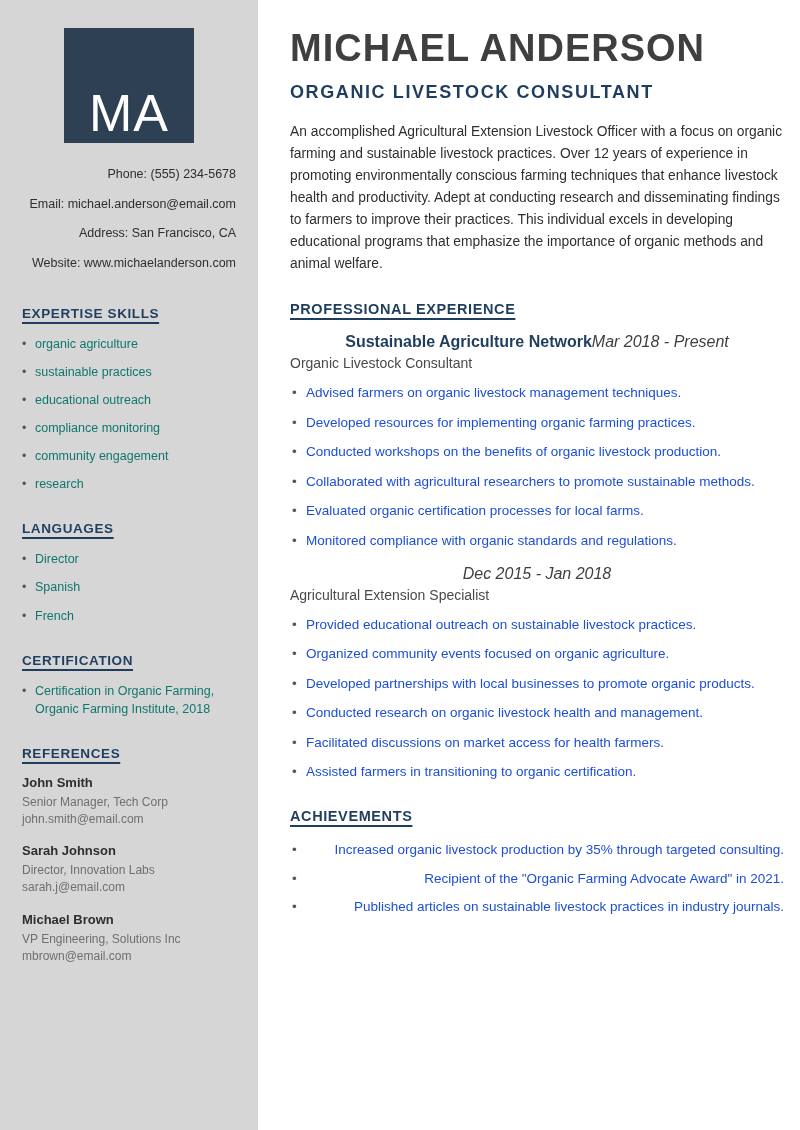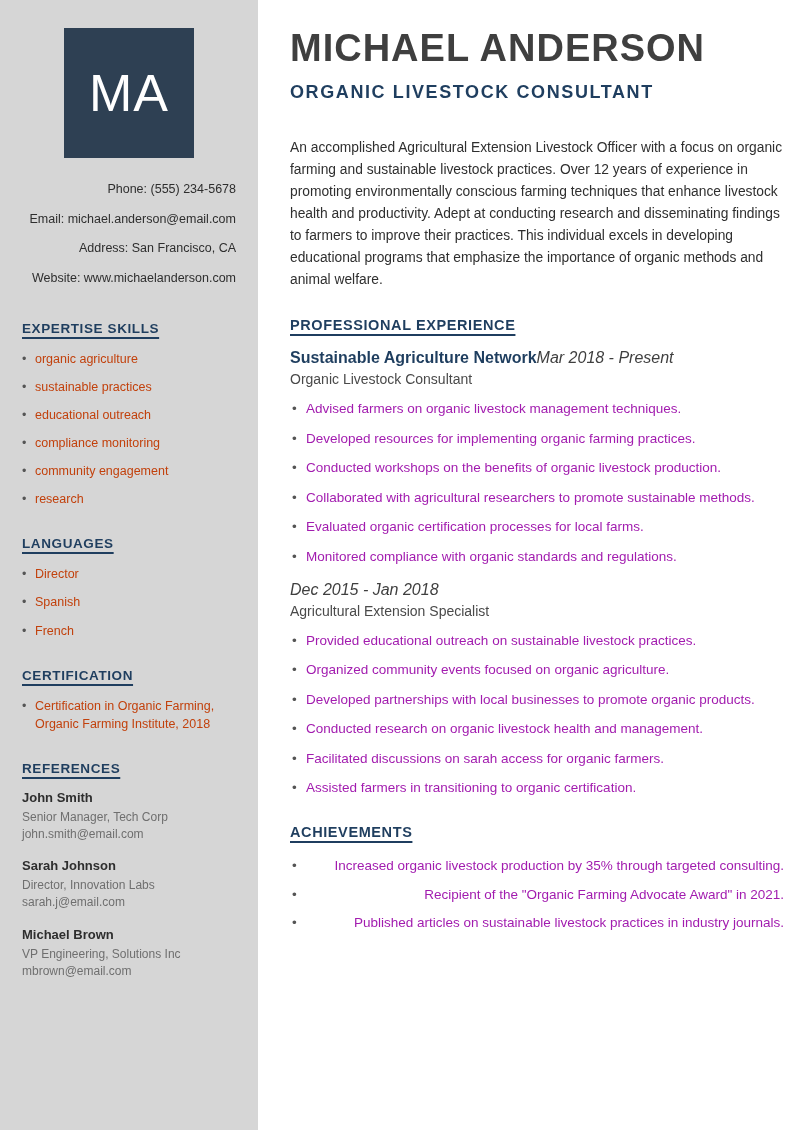--- a/index.html
+++ b/index.html
@@ -13,80 +13,80 @@
   .page { display: flex; width: 800px; height: 1130px; }
 
   
   .sidebar {
     width: 258px; height: 100%;
     background: var(--sidebar_bg, #d6d6d6);
     padding: 28px 22px 20px 22px;
     flex-shrink: 0;
   }
   .avatar {
-    width: 130px; height: 130px;
+    width: 130px; height: 115px;
     background: var(--avatar_bg, #2e4053);
     margin: 0 auto 24px auto;
-    display: flex; align-items: center; justify-content: center;
+    display: flex; align-items: flex-end; justify-content: center;
   }
   .avatar .monogram {
     color: #ffffff; font-size: 52px; font-weight: 400; letter-spacing: 1px;
   }
   .contact { margin-bottom: 34px; }
   .contact div {
     font-size: 12.5px; color: #2e2e2e; margin-bottom: 14px; line-height: 1.25;
     word-wrap: break-word;
     text-align: right;
   }
   .side-section { margin-bottom: 28px; }
   .side-heading {
     font-size: 13.5px; font-weight: 700; letter-spacing: 0.6px;
     color: var(--accent, #1f3e5f);
     text-decoration: underline; text-underline-offset: 4px; text-decoration-thickness: 1.5px;
     margin-bottom: 14px;
   }
   ul.side-list { list-style: none; }
   ul.side-list li {
-    font-size: 12.5px; color: #c2410c; margin-bottom: 10px; line-height: 1.45;
+    font-size: 12.5px; color: #0f766e; margin-bottom: 10px; line-height: 1.45;
     padding-left: 13px; position: relative;
   }
   ul.side-list li::before {
     content: "•"; position: absolute; left: 0; color: #555;
   }
   .ref-card { margin-bottom: 16px; }
   .ref-name { font-size: 13px; font-weight: 700; color: #2e2e2e; margin-bottom: 4px; }
   .ref-title, .ref-email { font-size: 12px; color: var(--muted, #6f6f6f); line-height: 1.4; }
 
   
   .main { flex: 1; padding: 28px 16px 20px 32px; }
   .person-name {
     font-size: 38px; font-weight: 700; color: var(--name, #3f3f3f);
     letter-spacing: 1px; line-height: 1.1;
   }
   .person-title {
     font-size: 18px; font-weight: 700; color: var(--accent, #1f3e5f);
     letter-spacing: 1.6px; margin-top: 12px;
   }
   .summary {
-    margin-top: 34px; font-size: 13.8px; line-height: 1.6; color: #2f2f2f;
+    margin-top: 18px; font-size: 13.8px; line-height: 1.6; color: #2f2f2f;
   }
   .main-heading {
     font-size: 14.5px; font-weight: 700; letter-spacing: 0.6px;
     color: var(--accent, #1f3e5f);
     text-decoration: underline; text-underline-offset: 4px; text-decoration-thickness: 1.5px;
     margin: 26px 0 16px 0;
   }
   .job { margin-bottom: 14px; }
-  .job-header { display: flex; justify-content: flex-start; align-items: baseline; }
+  .job-header { display: flex; justify-content: center; align-items: baseline; }
   .job-company { font-size: 16px; font-weight: 700; color: var(--accent, #1f3e5f); }
   .job-dates { font-size: 16px; font-style: italic; color: #3f3f3f; }
   .job-role { font-size: 14px; color: #4a4a4a; margin-top: 4px; margin-bottom: 12px; }
   ul.main-list { list-style: none; }
   ul.main-list li {
-    font-size: 13.5px; color: #a21caf; margin-bottom: 10px; line-height: 1.45;
+    font-size: 13.5px; color: #1d4ed8; margin-bottom: 10px; line-height: 1.45;
     padding-left: 16px; position: relative;
   }
   ul.main-list li::before {
     content: "•"; position: absolute; left: 2px; color: #555;
   }
   .achievements ul.main-list li { margin-bottom: 9px; text-align: right; }
 </style>
 </head>
 <body>
 
@@ -185,21 +185,21 @@
     <section class="job">
       <div class="job-header">
         <span class="job-dates">Dec 2015 - Jan 2018</span>
       </div>
       <div class="job-role">Agricultural Extension Specialist</div>
       <ul class="main-list">
         <li>Provided educational outreach on sustainable livestock practices.</li>
         <li>Organized community events focused on organic agriculture.</li>
         <li>Developed partnerships with local businesses to promote organic products.</li>
         <li>Conducted research on organic livestock health and management.</li>
-        <li>Facilitated discussions on sarah access for organic farmers.</li>
+        <li>Facilitated discussions on market access for health farmers.</li>
         <li>Assisted farmers in transitioning to organic certification.</li>
       </ul>
     </section>
 
     <section class="achievements">
       <div class="main-heading">ACHIEVEMENTS</div>
       <ul class="main-list">
         <li>Increased organic livestock production by 35% through targeted consulting.</li>
         <li>Recipient of the "Organic Farming Advocate Award" in 2021.</li>
         <li>Published articles on sustainable livestock practices in industry journals.</li>

